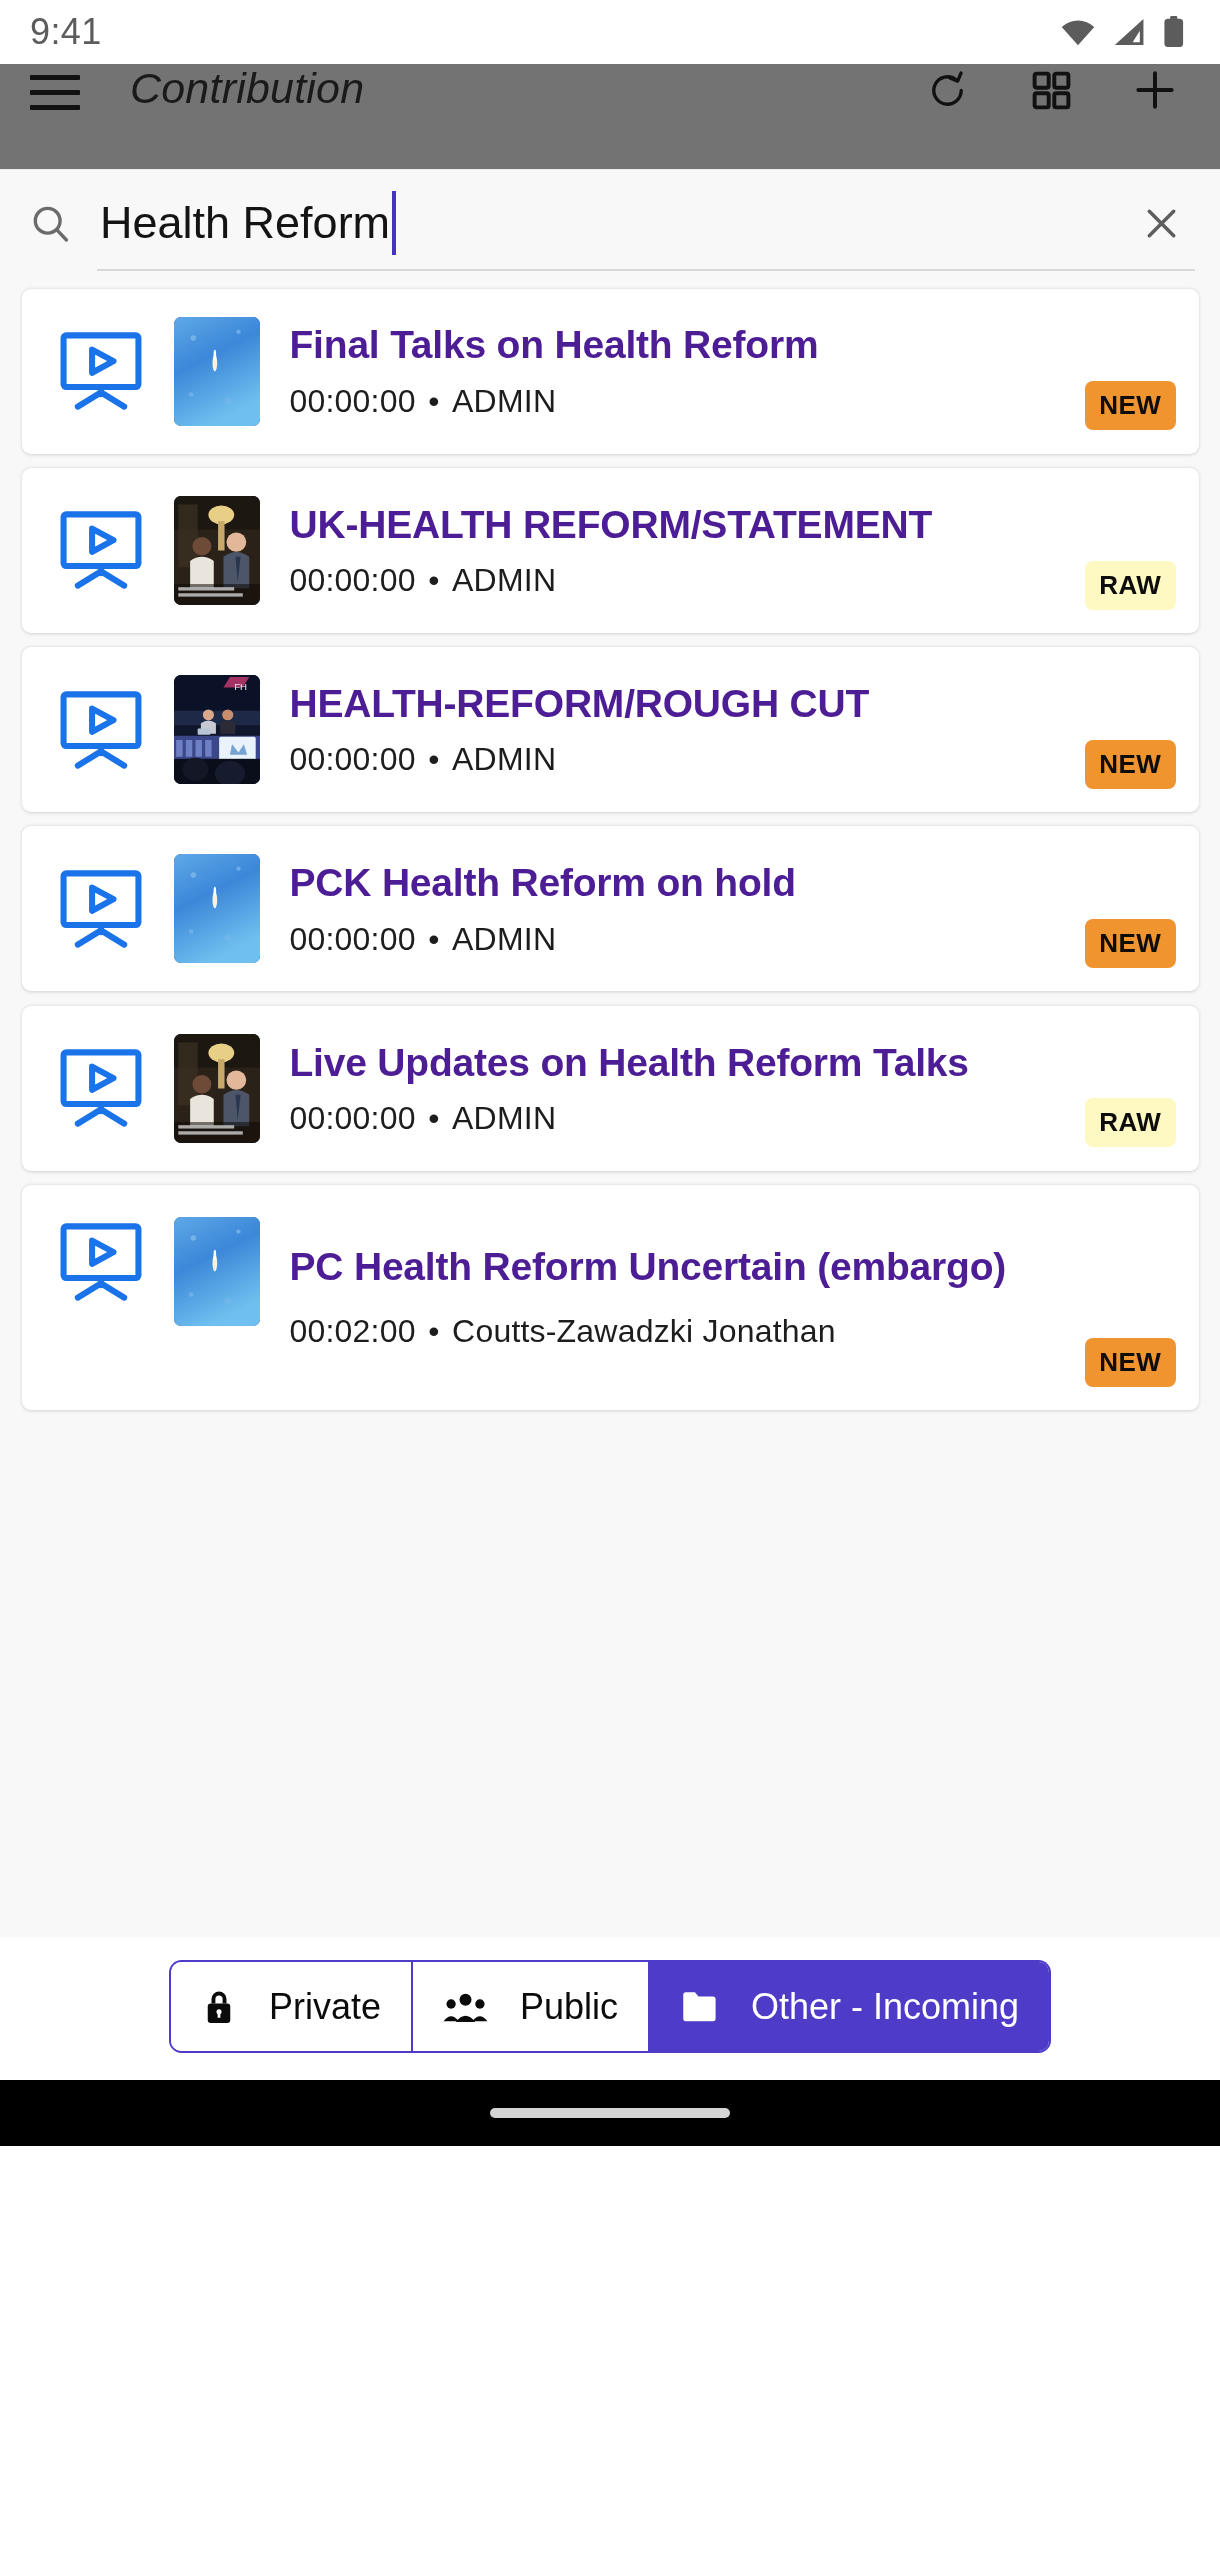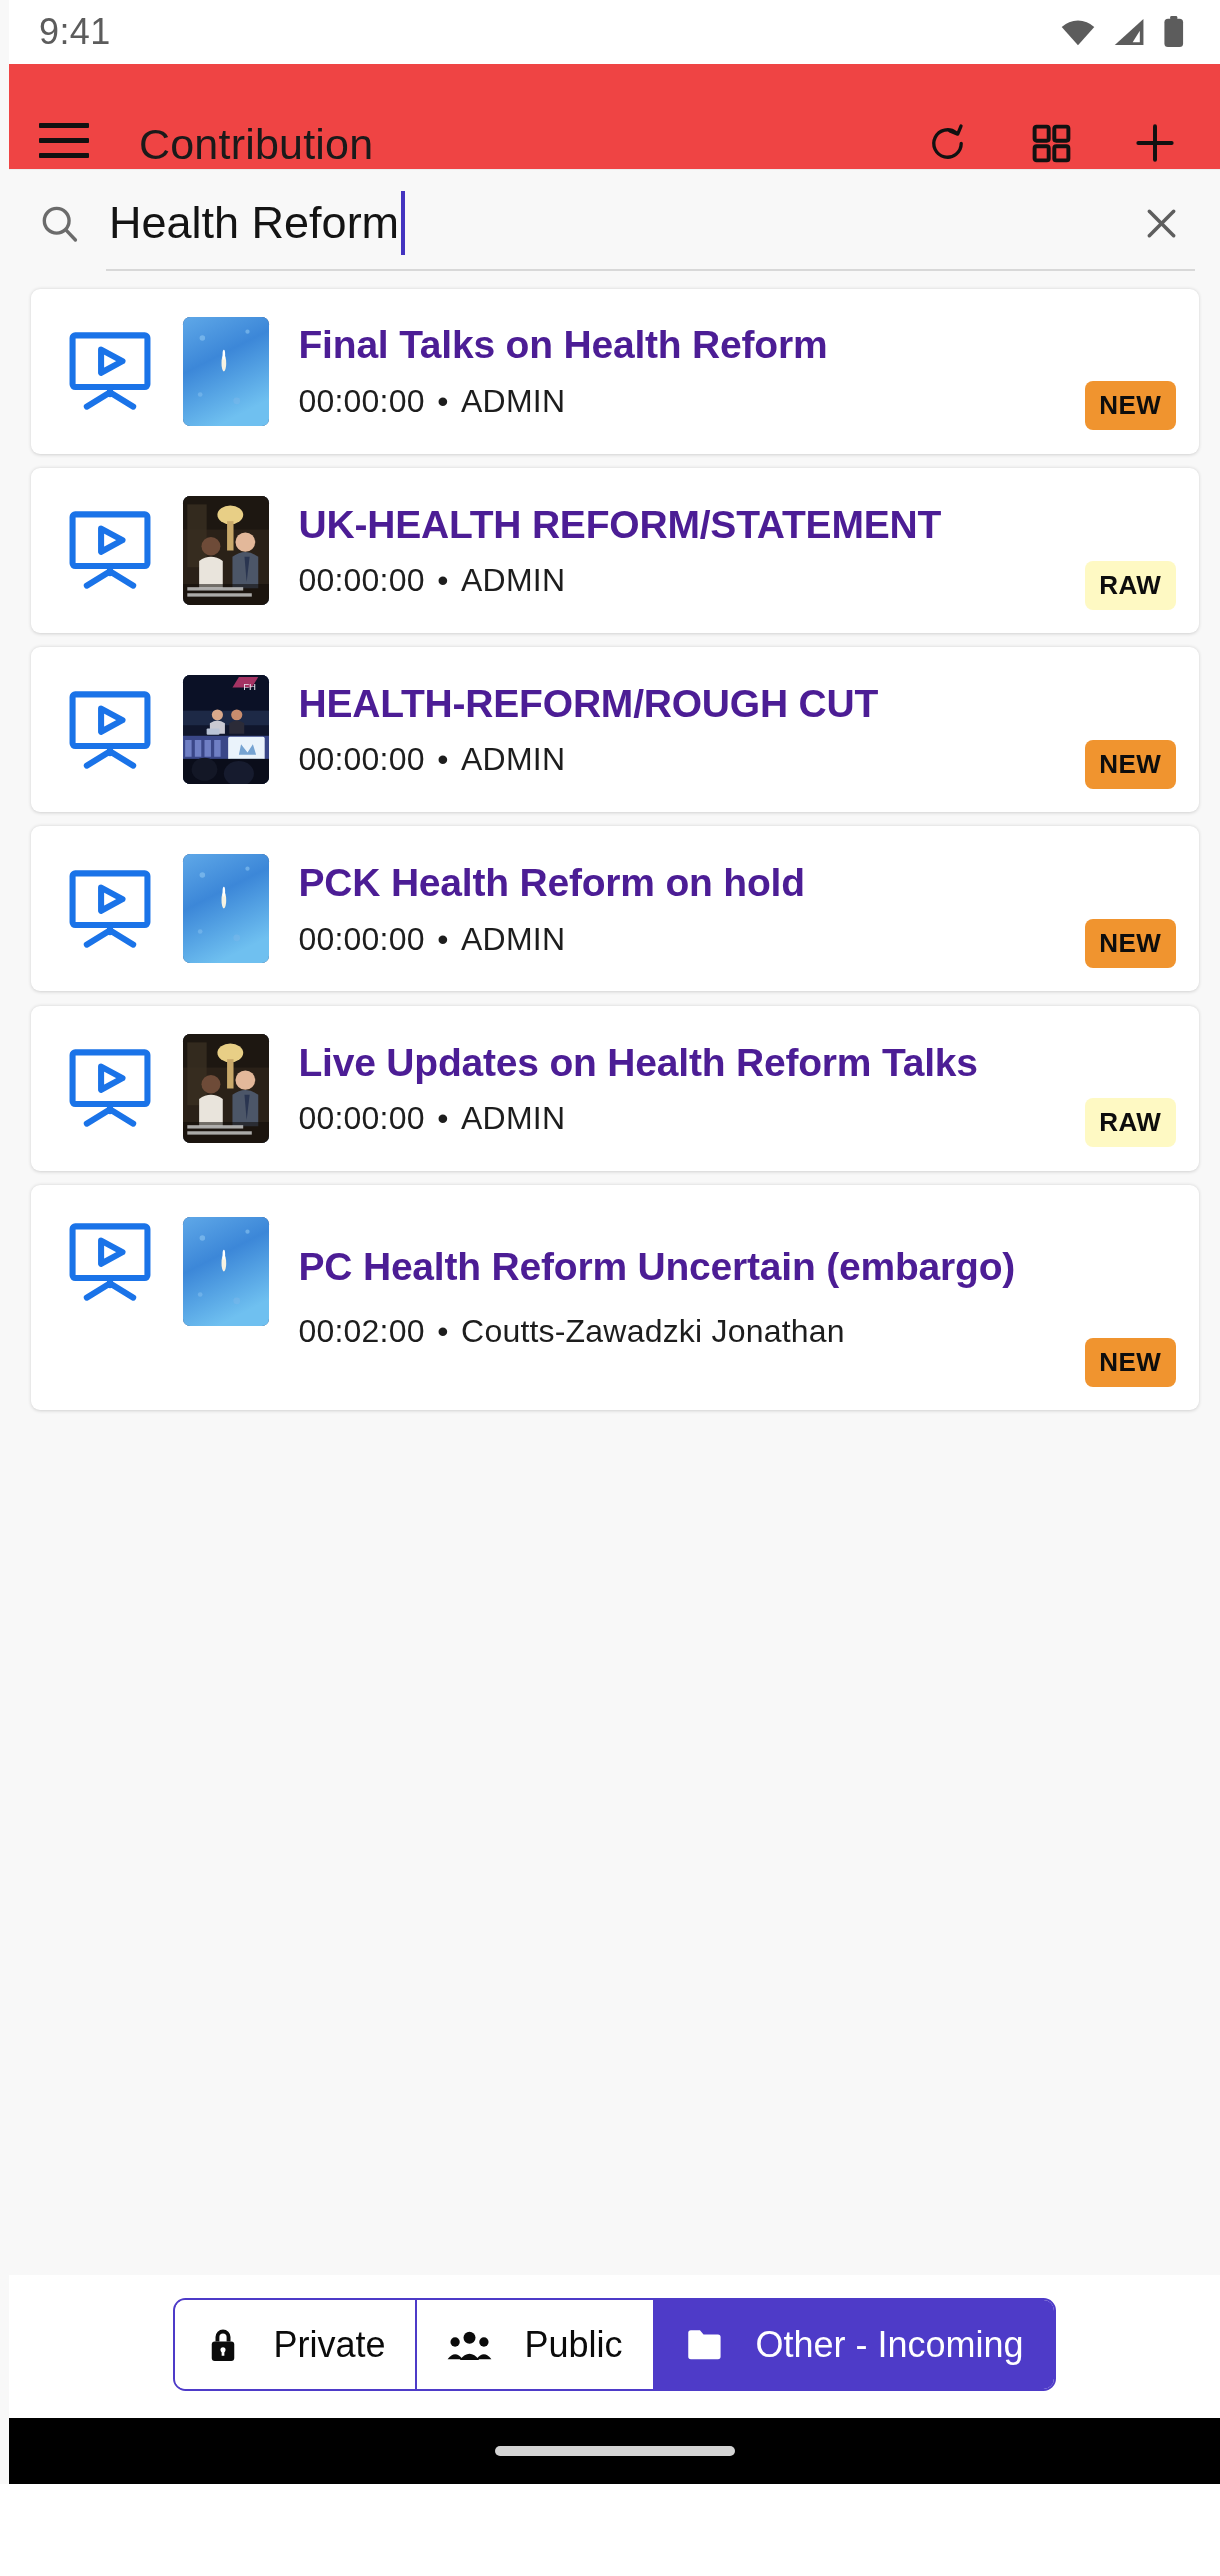--- a/index.html
+++ b/index.html
@@ -2,37 +2,38 @@
 <html style="font-size:14.3px"><head>
 <meta charset="utf-8">
 <style>
   * { margin:0; padding:0; box-sizing:border-box; }
   html, body {
     width:1220px; height:2576px;
     background:#ffffff;
     font-family:"Liberation Sans", sans-serif;
     overflow:hidden;
   }
-  .phone { position:relative; width:1220px; height:2484px; background:#f8f8f8; display:flex; flex-direction:column;padding-left:9px; }
+  .phone { position:relative; width:1220px; height:2146px; background:#f8f8f8; display:flex; flex-direction:column; }
 
   
   .statusbar {
     height:64px; background:#ffffff;
     display:flex; align-items:center; justify-content:space-between;
     padding:0 36px 0 30px; flex:0 0 auto;
   }
   .status-time { font-size:36px; color:#5c5c5c; letter-spacing:0.4px; }
   .status-icons { display:flex; align-items:center; gap:16px; }
   .status-icons svg { display:block; }
 
   
   .appbar {
-    height:106px; background:#ef4444; flex:0 0 auto;
-    display:flex; align-items:flex-end; padding:0 30px;
+    height:106px; background:#737373; flex:0 0 auto;
+    display:flex; align-items:flex-start; padding:0 30px;
     border-bottom:0.9px solid #ededed;
+    font-style:italic;
   }
   .hamburger { width:57px; height:57px; display:flex; flex-direction:column; justify-content:center; gap:9.8px; cursor:pointer; }
   .hamburger span { display:block; width:50px; height:5.4px; background:#111; border-radius:0.9px; }
   .appbar-title { font-size:43px; color:#1a1a1a; margin-left:43px; letter-spacing:0.2px; }
   .appbar-actions { margin-left:auto; display:flex; align-items:center; gap:52px; padding-right:9px; }
   .appbar-actions .act { width:52px; height:52px; display:flex; align-items:center; justify-content:center; cursor:pointer; }
 
   
   .searchbar {
     height:106px; background:#f8f8f8; flex:0 0 auto;

